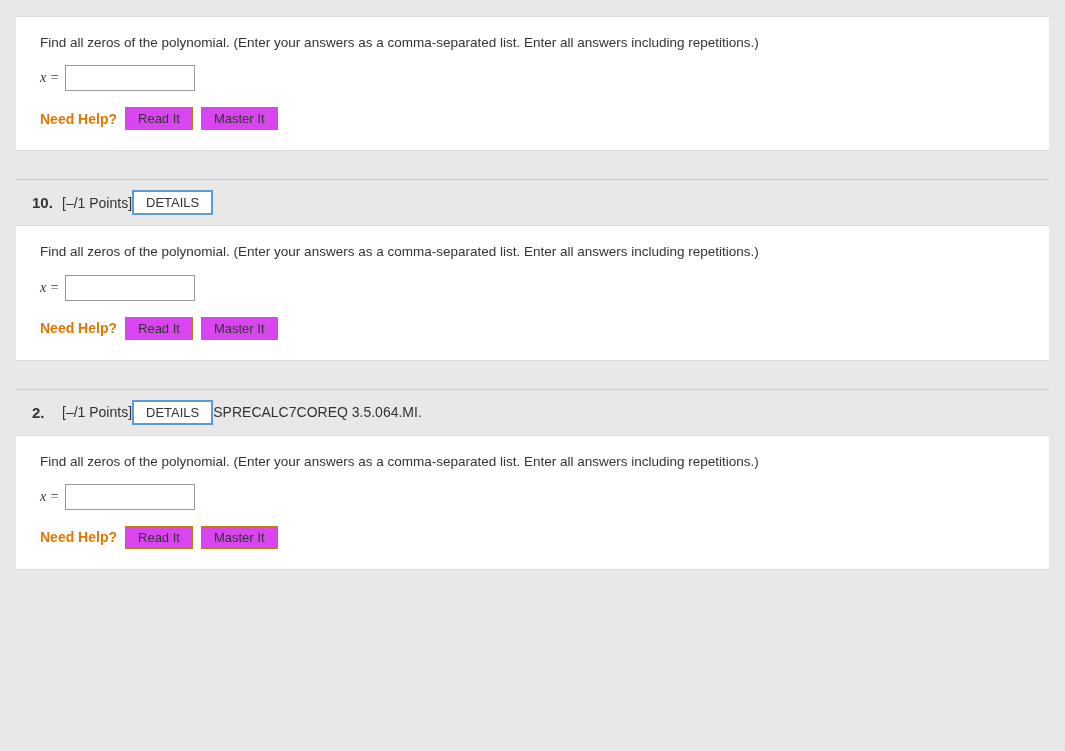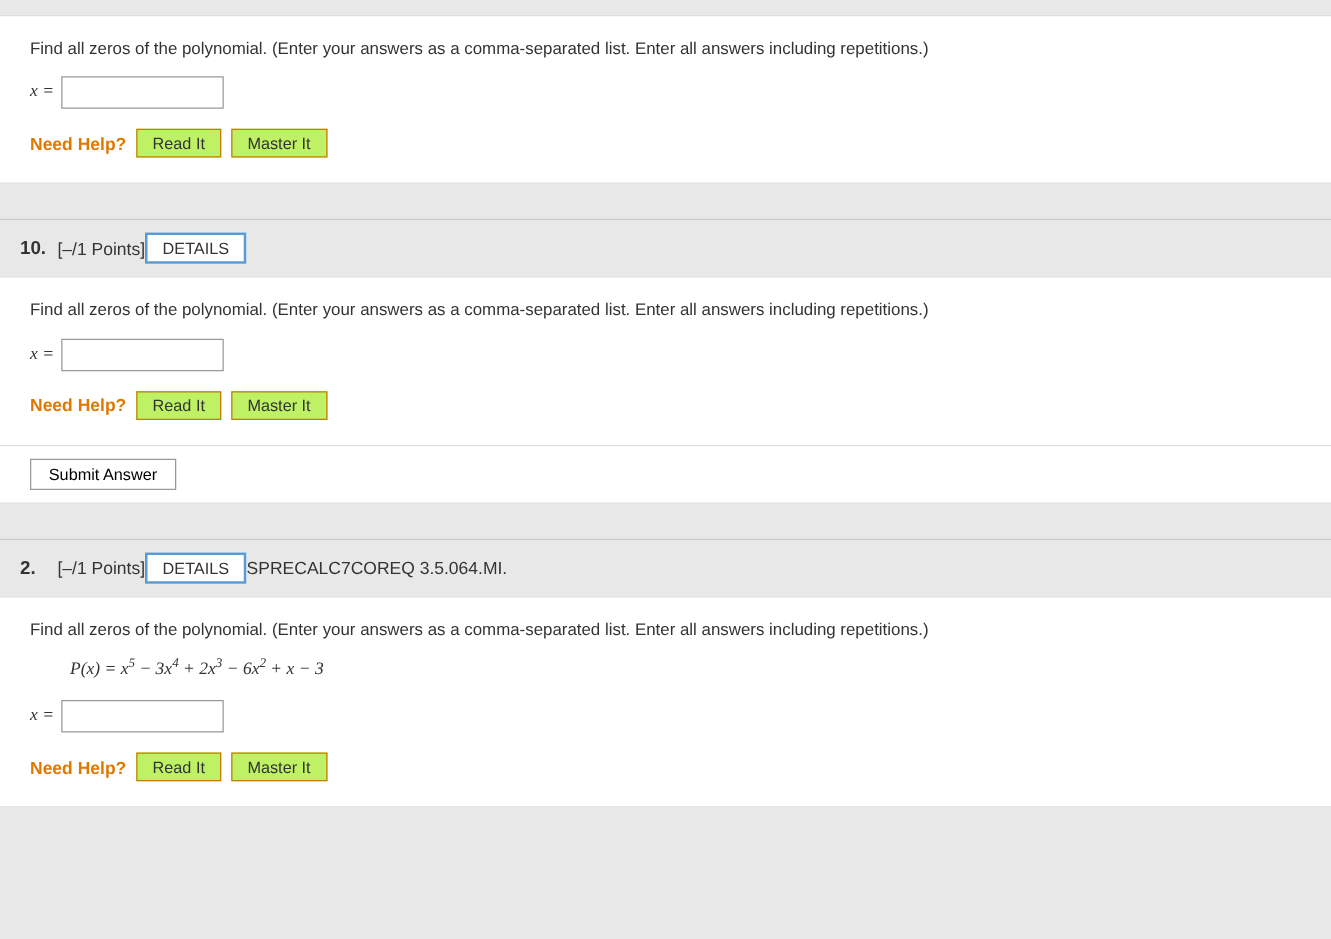--- a/index.html
+++ b/index.html
@@ -5,22 +5,21 @@
     * { box-sizing: border-box; margin: 0; padding: 0; }
     body {
       font-family: Arial, sans-serif;
       font-size: 14px;
       background: #e8e8e8;
       color: #333;
     }
 
     .page-wrapper {
       background: #e8e8e8;
-      padding: 0;
-      margin-top: 12px;
+      padding: 16px;
     }
 
     
     .problem-section {
       background: #e8e8e8;
       margin-bottom: 8px;
     }
 
     .problem-header {
       background: #e8e8e8;
@@ -107,21 +106,21 @@
     }
 
     .need-help-label {
       color: #e07800;
       font-weight: bold;
       font-size: 14px;
       text-align: center;
     }
 
     .help-btn {
-      background: #bef264;
+      background: #d946ef;
       border: 1px solid #c47d00;
       color: #333;
       padding: 3px 12px;
       font-size: 13px;
       cursor: pointer;
       font-weight: normal;
     }
 
     .submit-row {
       padding: 10px 24px;
@@ -186,39 +185,33 @@
       <div class="answer-row">
         <span class="var-label eq">x =</span>
         <input class="answer-input" type="text" value="" style="">
       </div>
       <div class="need-help-row">
         <span class="need-help-label">Need Help?</span>
         <button class="help-btn">Read It</button>
         <button class="help-btn">Master It</button>
       </div>
     </div>
-    <div class="submit-row">
-      <button class="submit-btn">Submit Answer</button>
-    </div>
   </div>
 
   <div style="height: 20px; background: #e8e8e8;"></div>
 
   <div class="problem-section">
     <div class="problem-header">
       <span class="problem-number">2.</span>
       <span class="points-label">[–/1 Points]</span>
       <button class="details-btn">DETAILS</button>
       <span class="problem-code">SPRECALC7COREQ 3.5.064.MI.</span>
     </div>
     <div class="problem-body">
       <div class="problem-instruction">Find all zeros of the polynomial. (Enter your answers as a comma-separated list. Enter all answers including repetitions.)</div>
-      <div class="equation-line">
-        <span class="eq"><i>P</i>(<i>x</i>) = <i>x</i><sup>5</sup> − 3<i>x</i><sup>4</sup> + 2<i>x</i><sup>3</sup> − 6<i>x</i><sup>2</sup> + <i>x</i> − 3</span>
-      </div>
       <div class="answer-row">
         <span class="var-label eq">x =</span>
         <input class="answer-input" type="text" value="" style="">
       </div>
       <div class="need-help-row">
         <span class="need-help-label">Need Help?</span>
         <button class="help-btn">Read It</button>
         <button class="help-btn">Master It</button>
       </div>
     </div>

